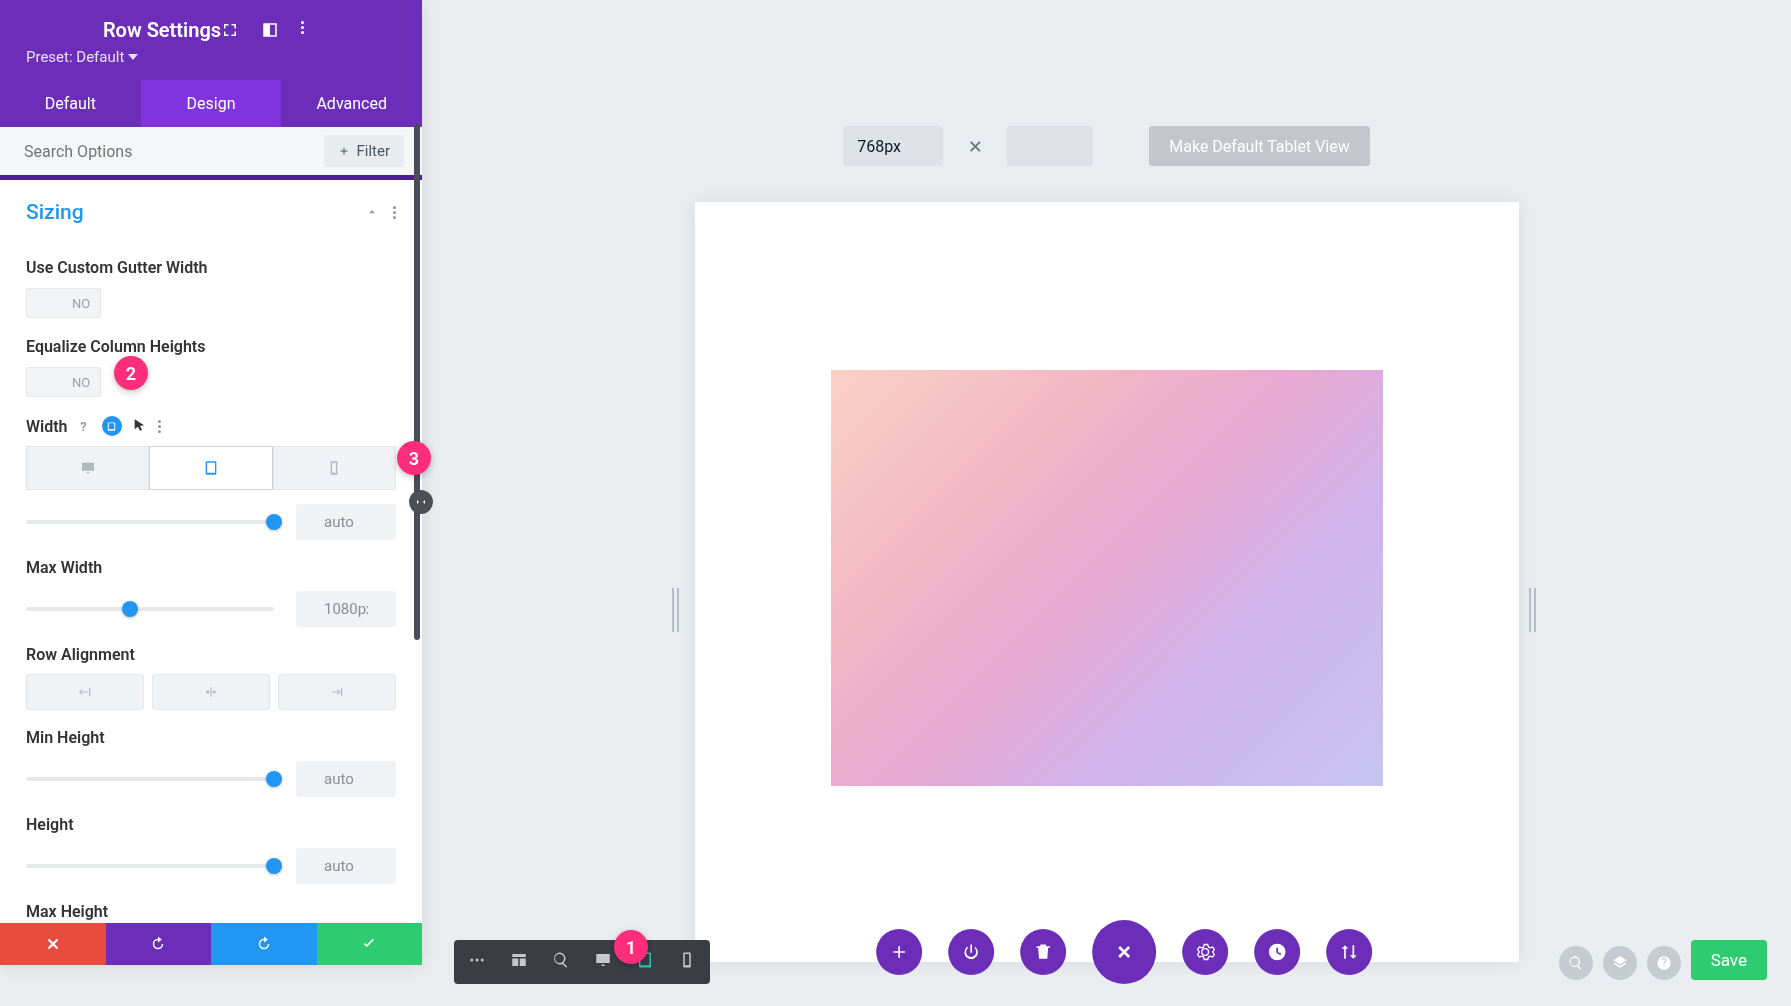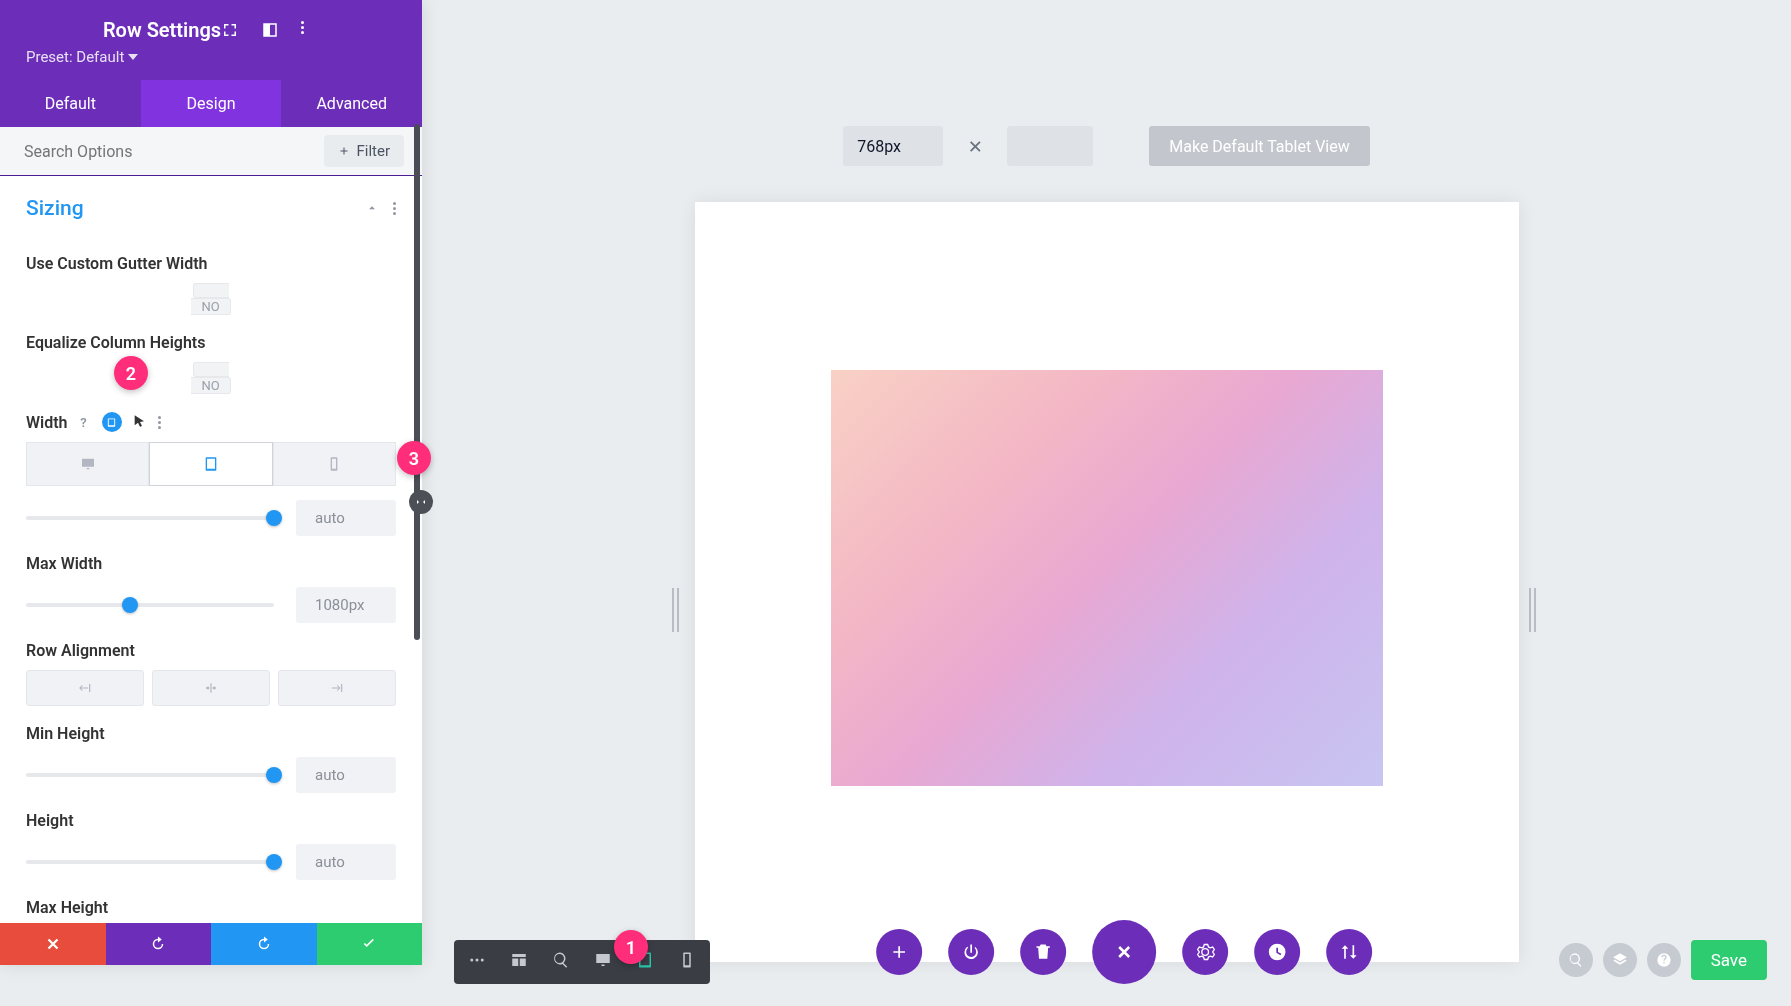--- a/index.html
+++ b/index.html
@@ -13,51 +13,51 @@
 .panel-header-icons { display: flex; gap: 22px; align-items: center; }
 .panel-header-icons svg, .panel-header-icons span { width: 18px; height: 18px; fill: #fff; cursor: pointer; }
 .panel-preset { font-size: 15px; opacity: 0.85; margin-top: 6px; display: flex; align-items: center; gap: 4px; cursor: pointer; }
 
 
 .tabs { display: flex; background: #6c2eb9; }
 .tab { flex: 1; text-align: center; padding: 14px 0; color: #fff; font-size: 16px; cursor: pointer; }
 .tab.active { background: #8233e0; }
 
 
-.search-row { display: flex; align-items: center; padding: 8px 18px 8px 24px; border-bottom: 1px solid #4c1d95; background: #f4f6f8; }
+.search-row { display: flex; align-items: center; padding: 8px 18px 8px 24px; border-bottom: 5px solid #4c1d95; background: #f4f6f8; }
 .search-input { flex: 1; border: none; background: transparent; font-size: 16px; color: #6b7280; outline: none; }
 .filter-btn { background: #e9ecef; border: none; padding: 7px 14px; font-size: 15px; color: #4b5563; border-radius: 4px; cursor: pointer; display: flex; align-items: center; gap: 6px; }
 
 
 .section-header { display: flex; align-items: center; justify-content: space-between; padding: 20px 26px 6px; cursor: pointer; }
 .section-title { color: #2196f3; font-size: 21px; font-weight: 500; }
 .section-header-icons { display: flex; gap: 14px; align-items: center; }
 .section-header-icons svg { width: 14px; height: 14px; fill: #9095a2; }
 
 .controls { padding: 10px 26px 0; overflow-y: auto; flex: 1; }
 .control-label { font-size: 16px; font-weight: 600; color: #333; margin-top: 18px; margin-bottom: 10px; display: flex; align-items: center; gap: 8px; }
 .label-icons { display: inline-flex; gap: 10px; align-items: center; }
 .label-icon { width: 16px; height: 16px; display:inline-flex; align-items:center; justify-content:center; font-size:13px; color:#9095a2; }
 .label-icon.active-circle { background:#2196f3; border-radius:50%; width:20px; height:20px; }
 .label-icon.active-circle svg { fill:#fff; width:11px; height:11px; }
 
-.toggle { display: flex; align-items: center; height: 32px; flex-direction: column; }
+.toggle { display: flex; align-items: center; height: 32px; }
 .toggle-track { width: 36px; height: 30px; background: #f1f3f5; border: 1px solid #e6e8eb; border-right:none; border-radius: 3px 0 0 3px; position: relative; }
 .toggle-lbl { background:#f1f3f5; border:1px solid #e6e8eb; border-left:none; font-size:13px; color:#9aa0ac; height:30px; display:flex; align-items:center; padding:0 10px; border-radius:0 3px 3px 0; }
 
 .device-tabs { display: flex; margin-top:4px; }
 .device-tab { flex:1; height:44px; display:flex; align-items:center; justify-content:center; background:#f0f2f5; border:1px solid #e3e6ea; cursor:pointer; }
 .device-tab svg { width:16px; height:16px; fill:#b2b7c2; }
 .device-tab.active { background:#fff; border-color:#d0d4da; }
 .device-tab.active svg { fill:#2196f3; }
 
 .slider-row { display:flex; align-items:center; gap:22px; margin-top:14px; }
 .slider-track { flex:1; height:4px; background:#e6e8eb; border-radius:2px; position:relative; }
 .slider-knob { position:absolute; width:16px; height:16px; background:#2196f3; border-radius:50%; top:50%; transform:translate(-50%,-50%); box-shadow:0 1px 3px rgba(0,0,0,0.25); cursor:grab; }
-.slider-value { width:100px; height:36px; background:#f0f2f5; border:none; border-radius:3px; font-size:15px; color:#8a8f99; padding:0 19px; }
+.slider-value { width:100px; height:36px; background:#f0f2f5; border:none; border-radius:3px; font-size:15px; color:#8a8f99; padding:0 28px; }
 
 .align-row { display:flex; gap:8px; }
 .align-btn { flex:1; height:36px; background:#f0f2f5; border:1px solid #e3e6ea; display:flex; align-items:center; justify-content:center; cursor:pointer; border-radius:3px; }
 .align-btn svg { width:18px; height:14px; fill:#b2b7c2; }
 
 
 .panel-footer { display:flex; height:42px; }
 .panel-footer .fbtn { flex:1; display:flex; align-items:center; justify-content:center; cursor:pointer; }
 .fbtn.red { background:#e74c3c; }
 .fbtn.purple { background:#6c2eb9; }
@@ -95,21 +95,21 @@
 .builder-bar svg { width:18px; height:18px; fill:#c5c8ce; cursor:pointer; }
 .builder-bar .bicon.active svg { fill:#29c4a9; }
 
 
 .action-circles { position:absolute; bottom:22px; left:50%; transform:translateX(-4%); display:flex; gap:26px; align-items:center; }
 .circle-btn { width:46px; height:46px; border-radius:50%; background:#6c2eb9; display:flex; align-items:center; justify-content:center; cursor:pointer; }
 .circle-btn.big { width:64px; height:64px; }
 .circle-btn svg { fill:#fff; width:20px; height:20px; }
 
 
-.right-dock { position:absolute; right:24px; bottom:26px; display:flex; gap:10px; align-items:center; }
+.right-dock { position:absolute; right:24px; bottom:26px; display:flex; gap:10px; align-items:flex-end; }
 .gray-circle { width:34px; height:34px; border-radius:50%; background:#c6cad1; display:flex; align-items:center; justify-content:center; cursor:pointer; }
 .gray-circle svg { fill:#fff; width:16px; height:16px; }
 .save-btn { background:#2ecc71; color:#fff; border:none; height:40px; padding:0 20px; font-size:17px; border-radius:4px; cursor:pointer; }
 
 
 .marker { position:absolute; width:34px; height:34px; border-radius:50%; background:#ff2d7a; color:#fff; font-size:18px; font-weight:600; display:flex; align-items:center; justify-content:center; box-shadow:0 2px 6px rgba(0,0,0,0.25); z-index:10; }
 
 
 .vdots { display:inline-flex; flex-direction:column; gap:2px; cursor:pointer; }
 .vdots span { width:3px; height:3px; background:#fff; border-radius:50%; }

